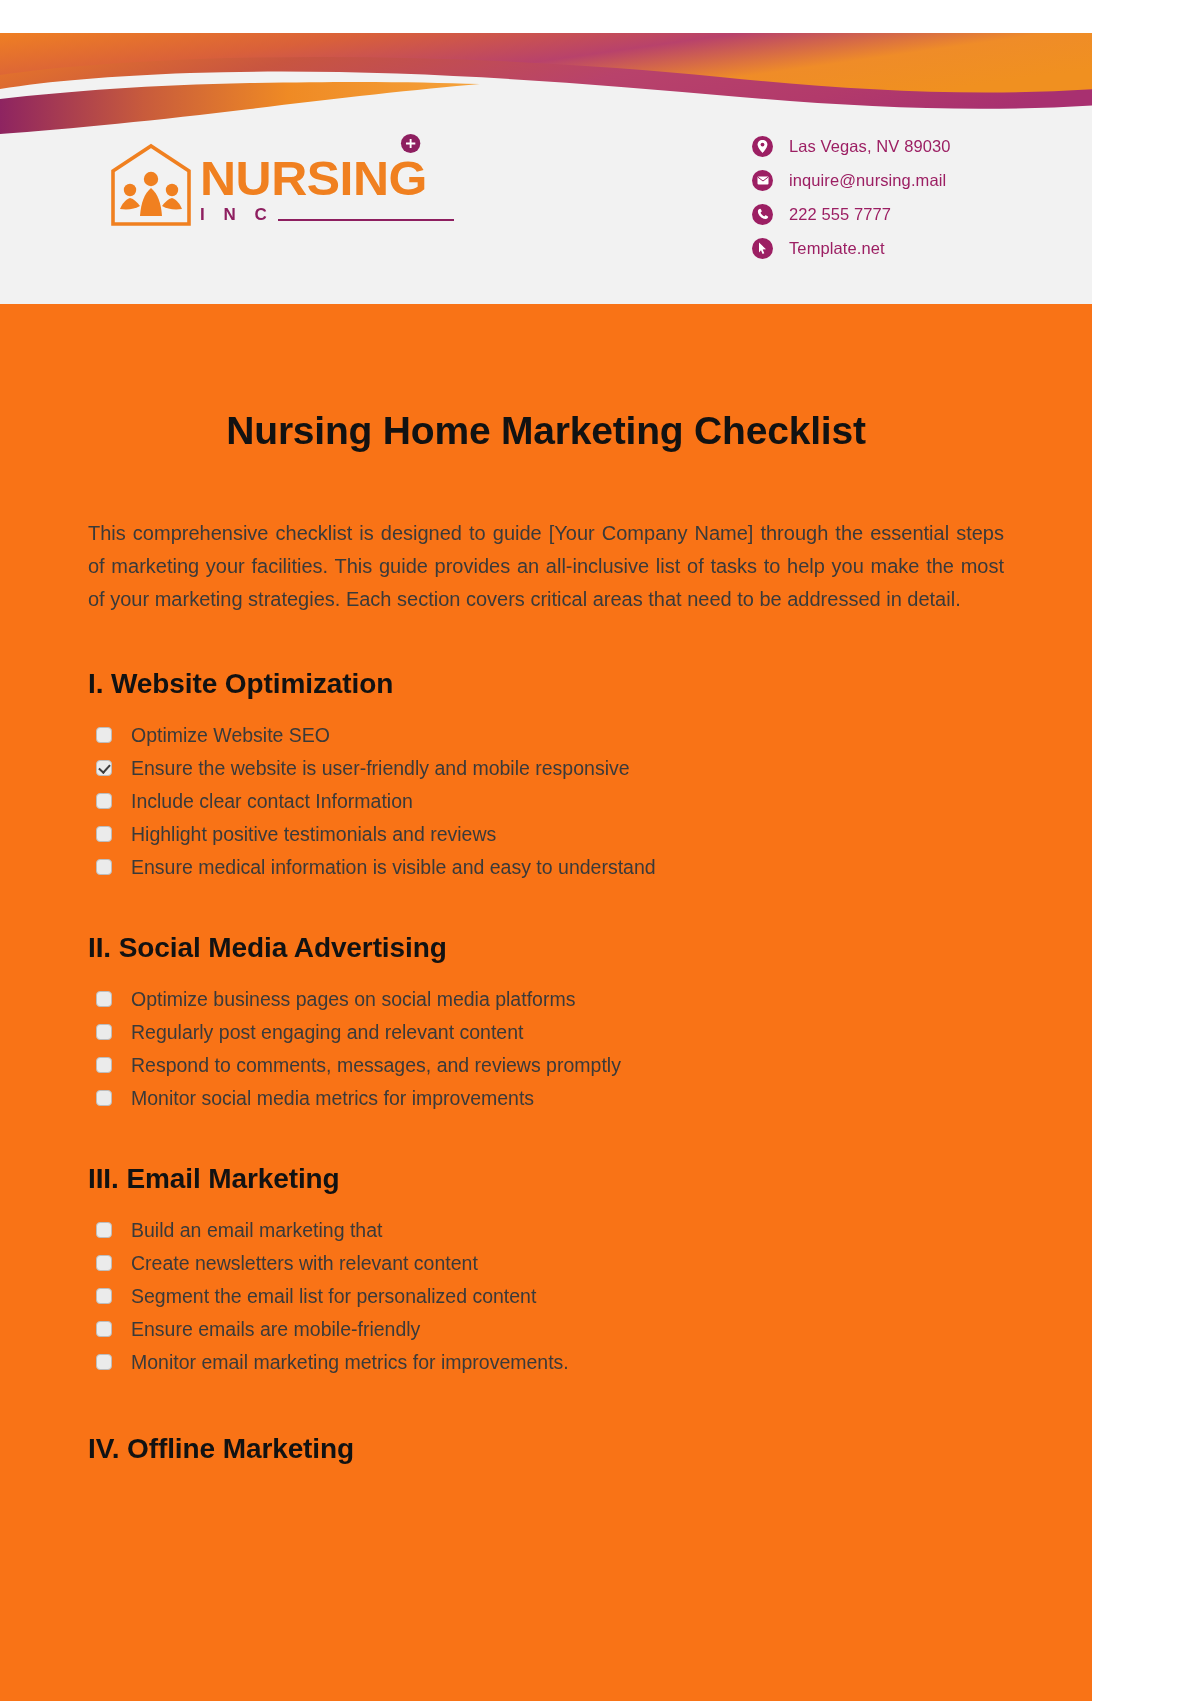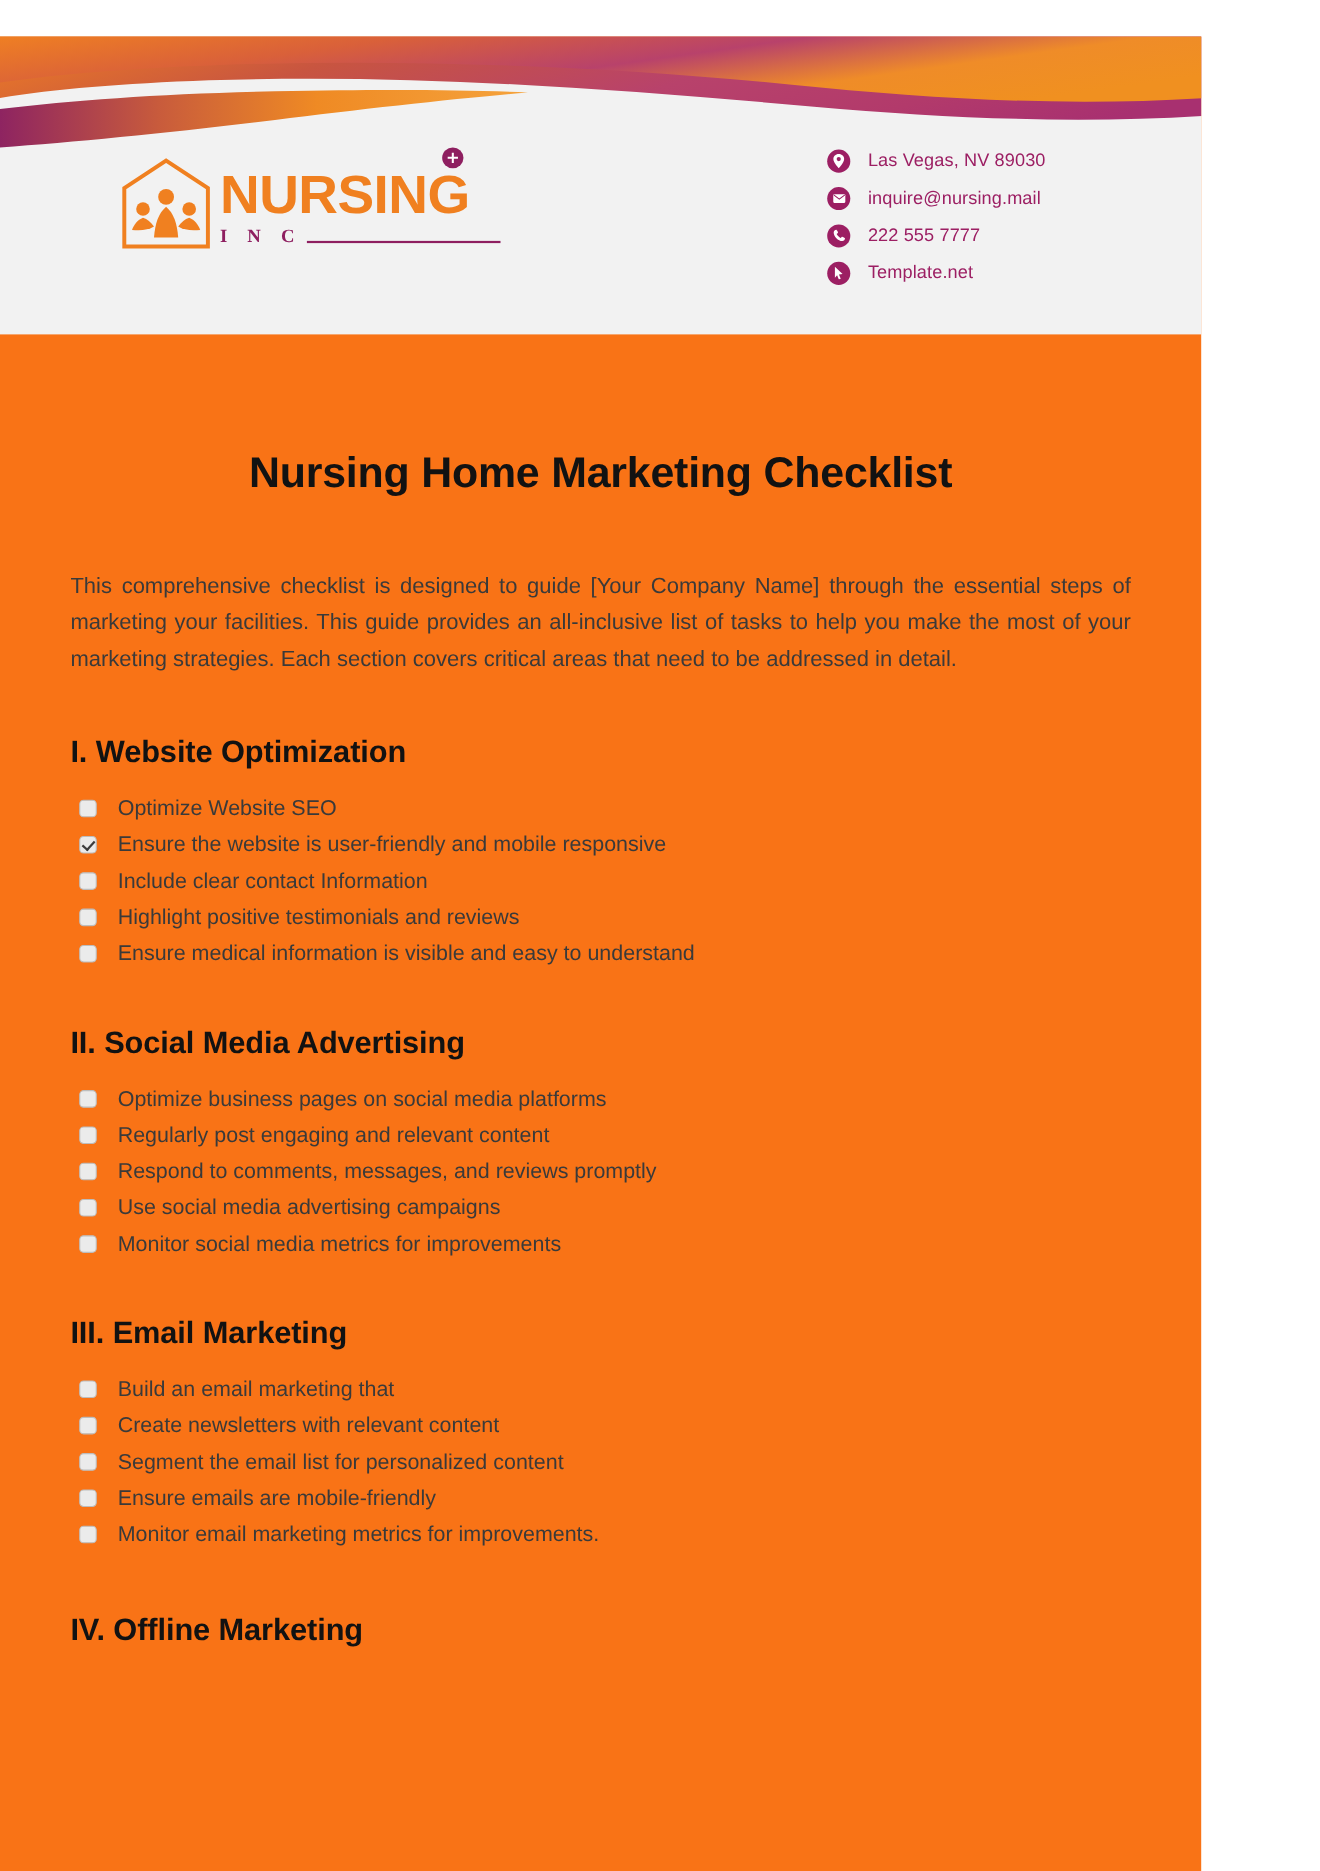--- a/index.html
+++ b/index.html
@@ -74,21 +74,20 @@
     background:#8e1f60;
     display:flex;
     align-items:center;
     justify-content:center;
   }
   .logo-plus-badge svg { width:11px; height:11px; display:block; }
   .logo-sub-row {
     display:flex;
     align-items:center;
     margin-top:4px;
-    font-family:Liberation Serif, serif;
   }
   .logo-sub {
     font-size:17px;
     letter-spacing:7px;
     font-weight:bold;
     color:#8e1f60;
     line-height:1;
   }
   .logo-rule {
     flex:1;
@@ -124,21 +123,21 @@
   .contact-text {
     margin-left:16px;
     font-size:16.5px;
     color:#9c1f63;
     white-space:nowrap;
     letter-spacing:0.1px;
   }
 
   
   .content {
-    padding:0 64px;
+    padding:0 88px;
   }
   .doc-title {
     margin-top:105px;
     text-align:center;
     font-size:39px;
     font-weight:bold;
     color:#121212;
     letter-spacing:-0.2px;
   }
   .intro {
@@ -343,24 +342,20 @@
         <li class="check-item">
           <span class="checkbox"></span>
           <span class="check-label">Regularly post engaging and relevant content</span>
         </li>
         <li class="check-item">
           <span class="checkbox"></span>
           <span class="check-label">Respond to comments, messages, and reviews promptly</span>
         </li>
         <li class="check-item">
           <span class="checkbox"></span>
-          <span class="check-label">Use social media advertising campaigns</span>
-        </li>
-        <li class="check-item">
-          <span class="checkbox"></span>
           <span class="check-label">Monitor social media metrics for improvements</span>
         </li>
       </ul>
     </div>
 
     <div class="section">
       <h2 class="section-heading">III. Email Marketing</h2>
       <ul class="checklist">
         <li class="check-item">
           <span class="checkbox"></span>

